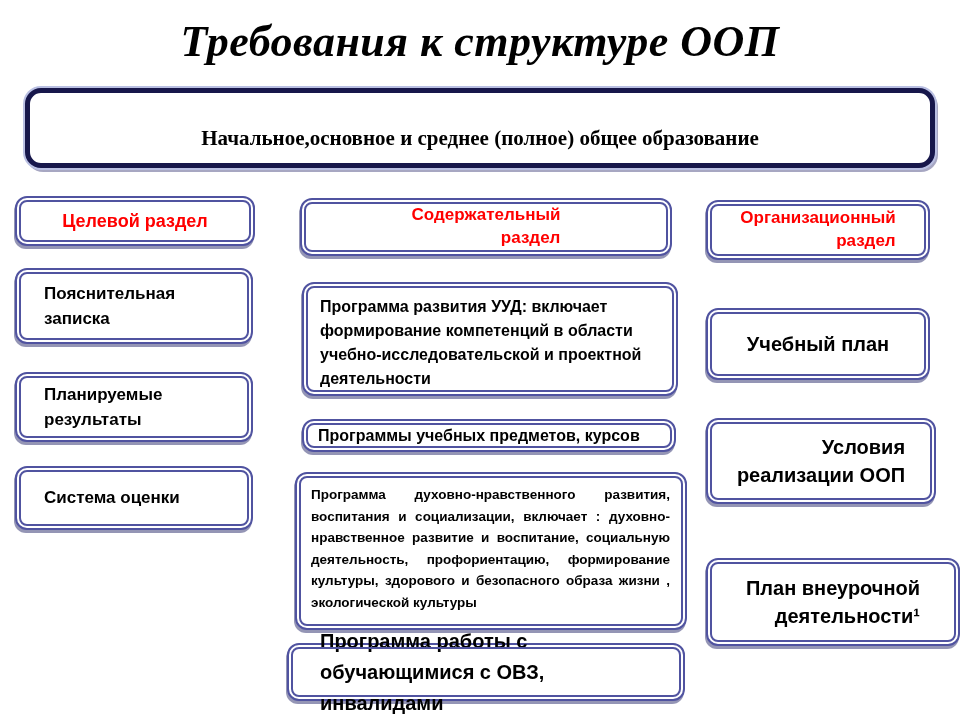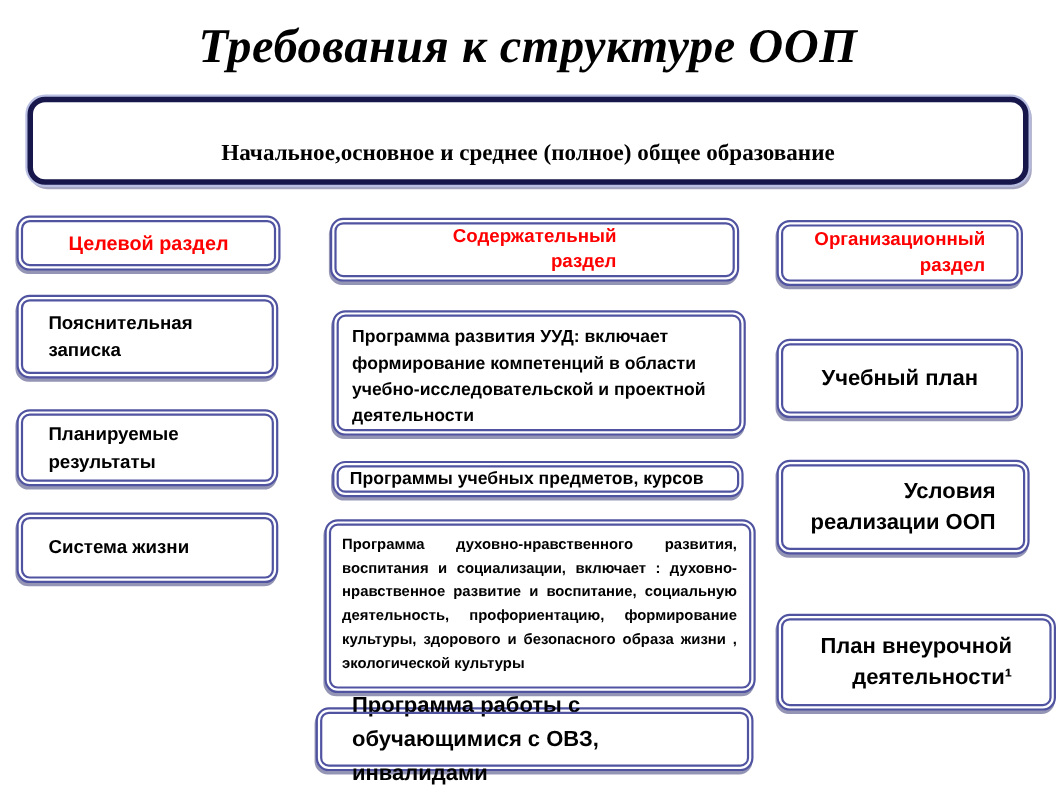--- a/index.html
+++ b/index.html
@@ -107,21 +107,21 @@
 <div class="dbox c1h flex-center">
   <span class="red-head">Целевой раздел</span>
 </div>
 <div class="dbox c1b1 flex-left">
   <span class="c1text">Пояснительная записка</span>
 </div>
 <div class="dbox c1b2 flex-left">
   <span class="c1text">Планируемые результаты</span>
 </div>
 <div class="dbox c1b3 flex-left">
-  <span class="c1text">Система жизни</span>
+  <span class="c1text">Система оценки</span>
 </div>
 
 <div class="dbox c2h flex-center">
   <span class="red-head">Содержательный
 раздел</span>
 </div>
 <div class="dbox c2b1">
   <div class="t">Программа развития УУД: включает формирование компетенций в области учебно-исследовательской  и проектной деятельности</div>
 </div>
 <div class="dbox c2b2 flex-left">

